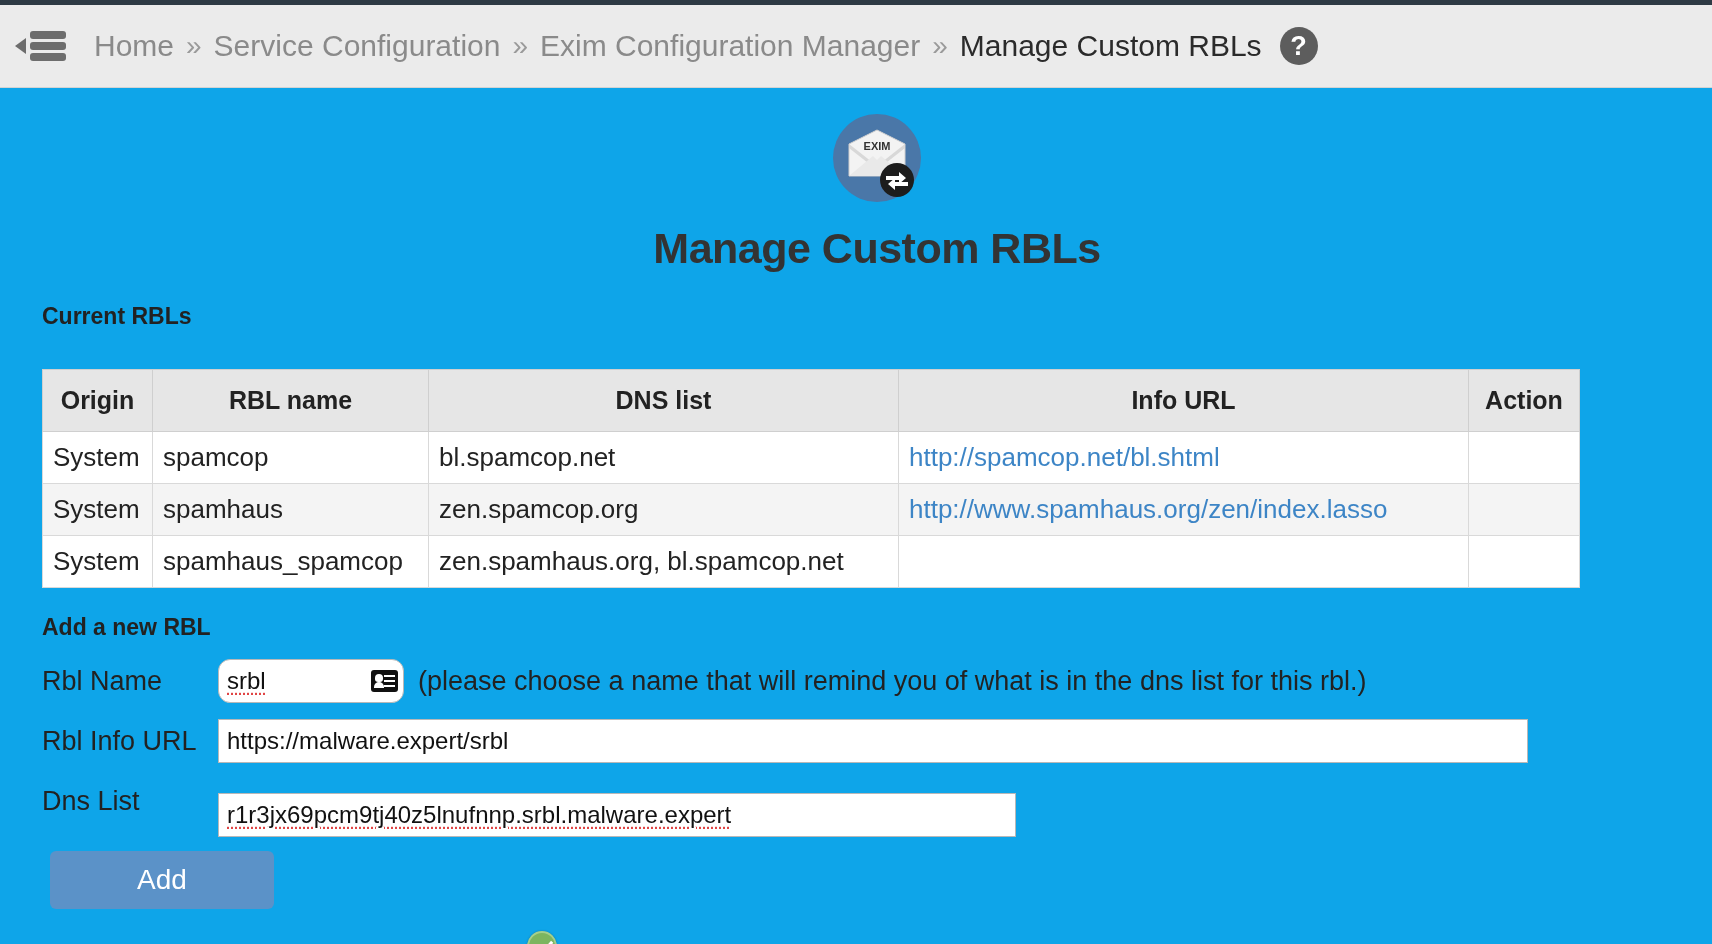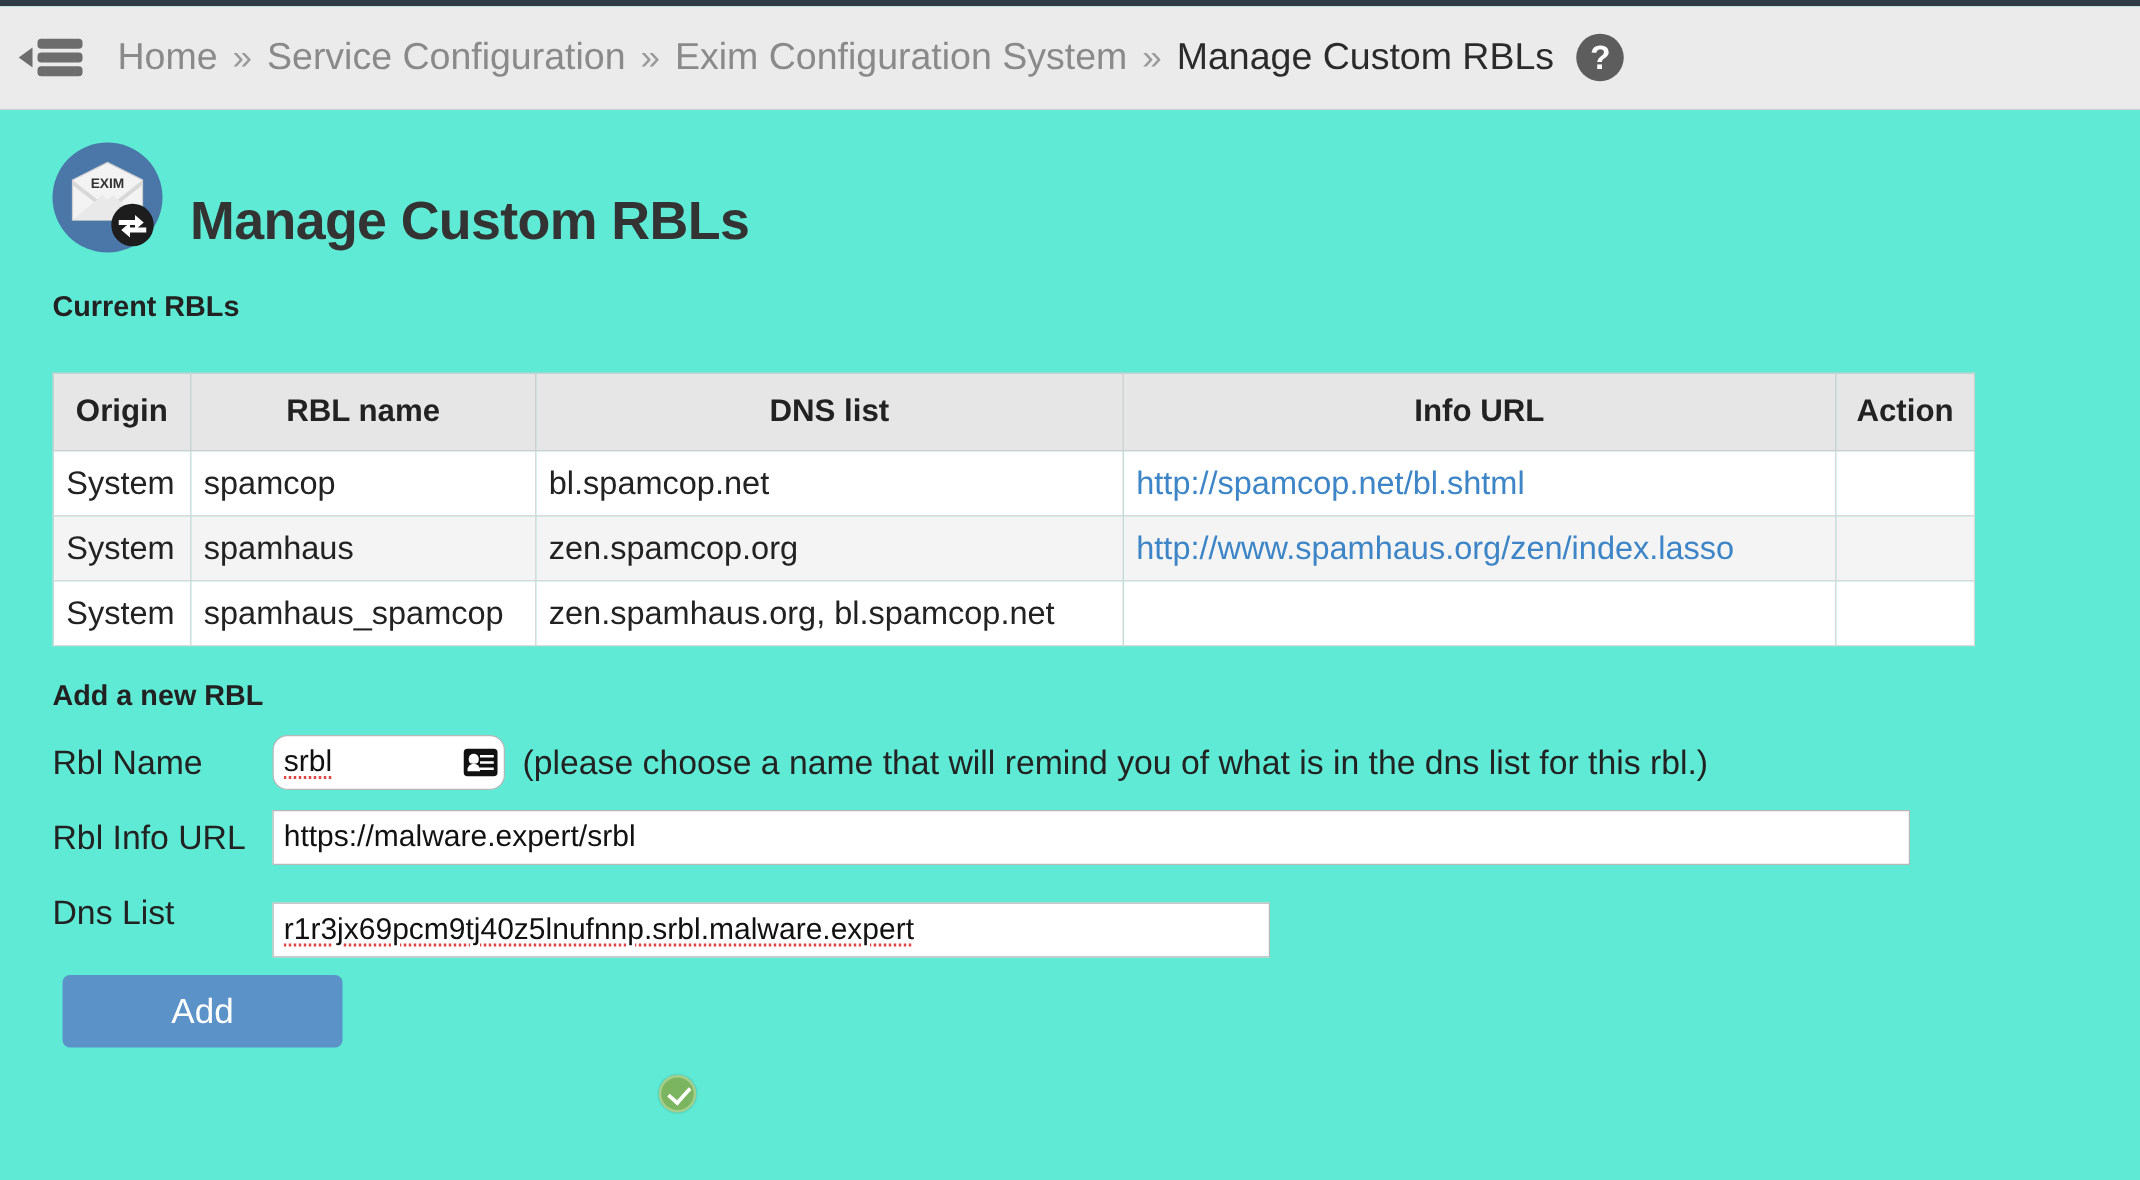--- a/index.html
+++ b/index.html
@@ -8,21 +8,21 @@
     margin: 0; padding: 0;
     width: 1712px; height: 944px;
     background: #ffffff;
     font-family: "Liberation Sans", sans-serif;
     -webkit-font-smoothing: antialiased;
   }
   .page {
     position: relative;
     width: 1712px; height: 944px;
     overflow: hidden;
-    background: #5eead4;
+    background: #0ea5e9;
   }
 
   
   .topstrip {
     height: 5px;
     background: #2e3a44;
     width: 100%;
   }
 
   
@@ -96,23 +96,24 @@
     font-family: "Liberation Sans", sans-serif;
   }
 
   
   .content {
     padding: 26px 0 0 42px;
   }
 
   .title-row {
     display: flex;
-    align-items: flex-end;
+    align-items: center;
     gap: 22px;
     margin-bottom: 30px;
+    flex-direction: column;
   }
   .exim-logo {
     width: 88px; height: 88px;
     position: relative;
     flex: 0 0 auto;
   }
   .exim-logo .circle {
     position: absolute; inset: 0;
     border-radius: 50%;
     background: #4a77a8;
@@ -291,21 +292,21 @@
       <span class="bar b1"></span>
       <span class="bar b2"></span>
       <span class="bar b3"></span>
     </div>
 
     <div class="crumbs">
       <a class="crumb">Home</a>
       <span class="sep">»</span>
       <a class="crumb">Service Configuration</a>
       <span class="sep">»</span>
-      <a class="crumb">Exim Configuration System</a>
+      <a class="crumb">Exim Configuration Manager</a>
       <span class="sep">»</span>
       <span class="crumb current">Manage Custom RBLs</span>
       <span class="help-icon">?</span>
     </div>
   </div>
 
   <div class="content">
 
     <div class="title-row">
       <div class="exim-logo">

